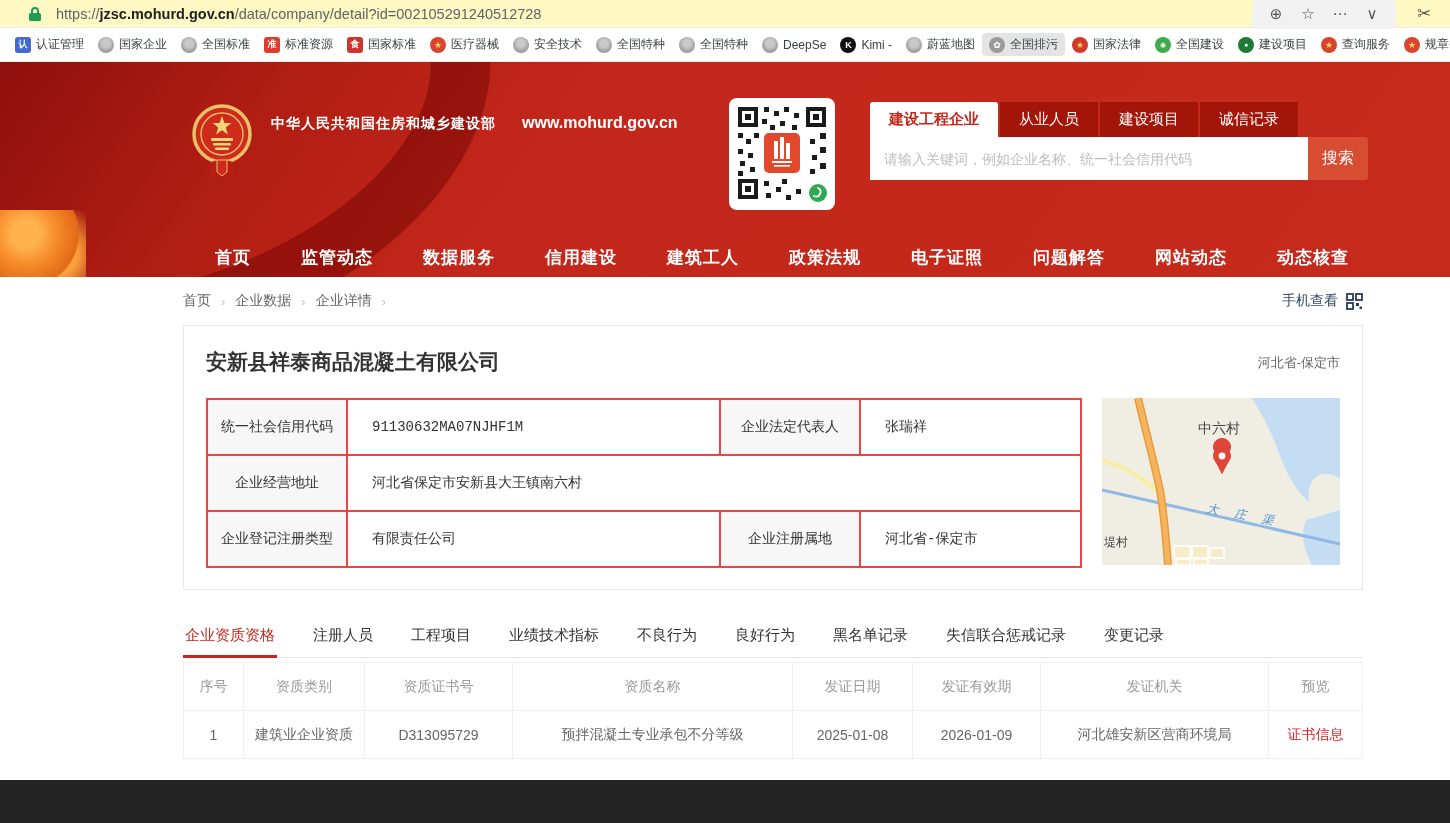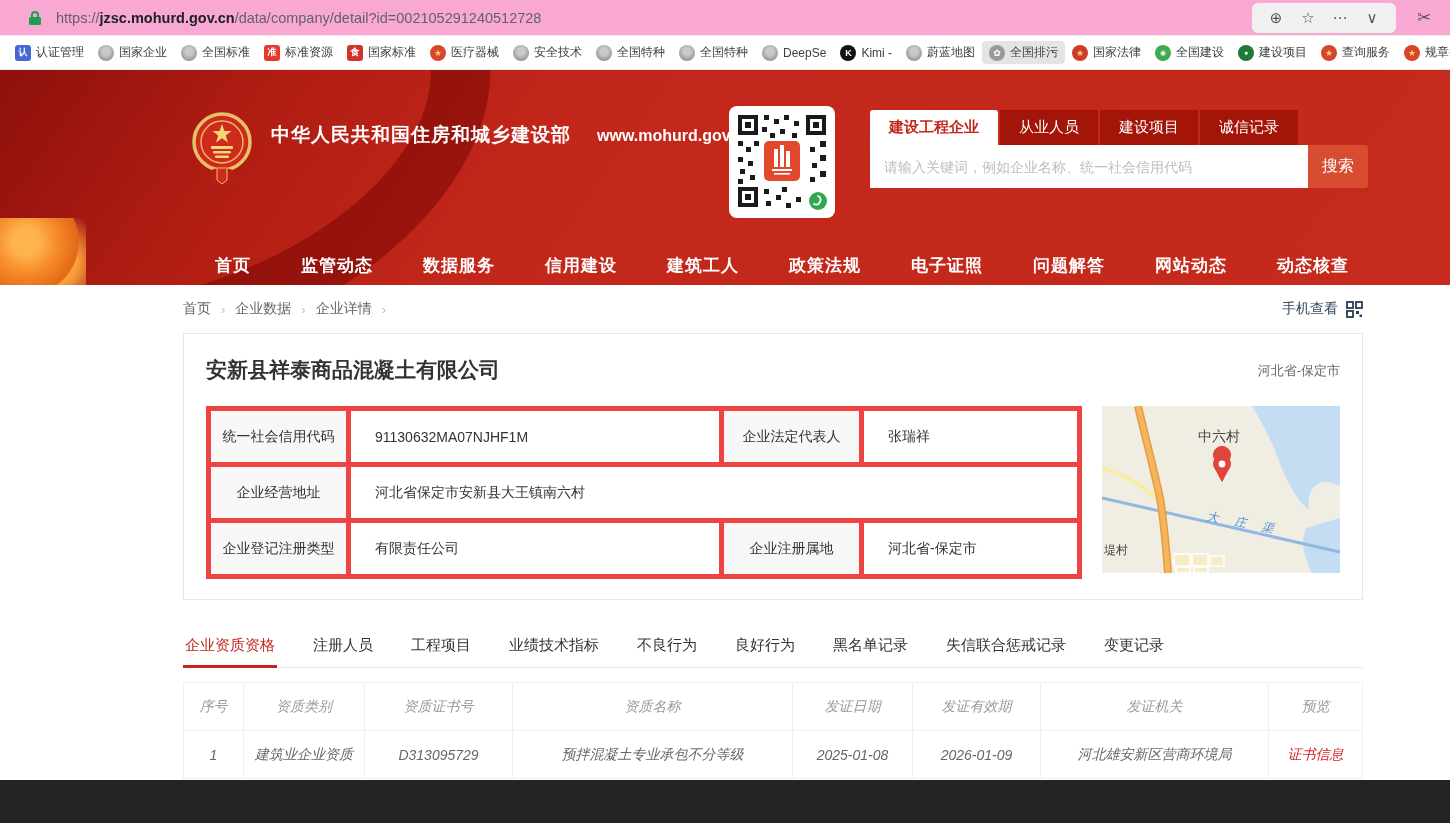--- a/index.html
+++ b/index.html
@@ -1,20 +1,20 @@
 <!DOCTYPE html>
 <html><head>
 <meta charset="utf-8">
 <style>
   * { margin:0; padding:0; box-sizing:border-box; }
   html,body { width:1450px; height:823px; overflow:hidden; background:#fff;
     font-family:"Liberation Sans","DejaVu Sans",sans-serif; }
 
   
-  .urlbar { height:36px; background:#f9a8d4; border-bottom:1px solid #ececec;
+  .urlbar { height:28px; background:#fef9c3; border-bottom:1px solid #ececec;
     display:flex; align-items:center; padding:6px 10px; }
   .padlock { width:14px; height:16px; margin:0 14px 0 18px; flex:0 0 auto; }
   .url-text { font-size:14.5px; color:#5f6368; white-space:nowrap; }
   .url-text b { color:#202124; font-weight:700; }
   .urlbar-spacer { flex:1; }
   .urlbar-actions { display:flex; align-items:center; gap:4px; background:#f1f1f2;
     border-radius:6px; padding:2px 10px; margin-right:14px; }
   .urlbar-actions .abtn, .scissors-btn { width:28px; height:26px; display:flex;
     align-items:center; justify-content:center; color:#555; font-size:15px; cursor:pointer; }
   .scissors-btn { margin-right:2px; font-size:17px; }
@@ -42,21 +42,21 @@
     background:radial-gradient(circle at 30% 35%, #f8b459 0 18%, #ef8f35 40%, #d96b20 70%, rgba(217,107,32,0) 72%),
                radial-gradient(circle at 65% 65%, #f3a045 0 30%, rgba(243,160,69,0) 72%),
                radial-gradient(circle at 25% 75%, #ef8f35 0 28%, rgba(239,143,53,0) 70%);
     filter:saturate(1.1); }
   .banner-inner { position:relative; width:1185px; margin-left:183px; height:100%; }
 
   .brand { position:absolute; left:8px; top:38px; display:flex; }
   .emblem { width:62px; height:96px; margin-right:18px; }
   .brand-text { padding-top:14px; }
   .ministry-line { display:flex; align-items:baseline; gap:26px; }
-  .ministry { color:#fff; font-size:19px; font-weight:700; letter-spacing:1px; }
+  .ministry { color:#fff; font-size:14px; font-weight:700; letter-spacing:1px; }
   .site-url { color:#fff; font-size:16px; font-weight:700; }
   .platform-title { color:#fff; font-size:31px; font-weight:700; letter-spacing:2.5px;
     margin-top:10px; text-shadow:0 1px 2px rgba(0,0,0,.15); }
 
   .qr-box { position:absolute; left:546px; top:36px; width:106px; height:112px;
     background:#fff; border-radius:8px; display:flex; align-items:center; justify-content:center; }
 
   .search-module { position:absolute; right:0; top:40px; width:498px; }
   .search-tabs { display:flex; }
   .search-tab { height:35px; padding:0 19px; display:flex; align-items:center;
@@ -86,38 +86,38 @@
     cursor:pointer; }
 
   .company-card { border:1px solid #e8e8e8; padding:22px 22px 20px 22px; position:relative;
     min-height:265px; }
   .company-head { display:flex; align-items:flex-start; }
   .company-name { font-size:21px; color:#333; font-weight:700; }
   .company-region { margin-left:auto; font-size:13px; color:#666; padding-top:6px; }
 
   .info-wrap { display:flex; margin-top:22px; }
   .info-table { width:880px; border-collapse:collapse; }
-  .info-table td { border:5px solid #ef4444; font-size:14px; color:#333; height:56px; }
+  .info-table td { border:2px solid #ef4444; font-size:14px; color:#333; height:56px;font-family:Liberation Mono, monospace; }
   .info-table td.lbl { background:#f7f7f7; width:140px; text-align:center; }
   .info-table td.val { padding-left:24px; }
   .map-box { width:238px; height:167px; margin-left:20px; position:relative; overflow:hidden;
     flex:0 0 auto; cursor:grab; }
   .map-label-village { position:absolute; left:96px; top:22px; font-size:14px; color:#444; }
   .map-label-village2 { position:absolute; left:2px; top:136px; font-size:12px; color:#444; }
   .map-label-river { position:absolute; left:104px; top:110px; font-size:12px; color:#4f8fd0;
     letter-spacing:16px; transform:rotate(11deg); font-style:italic; }
 
   .detail-tabs { display:flex; gap:34px; margin-top:26px; border-bottom:1px solid #e5e5e5; }
   .dtab { font-size:15px; color:#333; padding:10px 2px 12px 2px; cursor:pointer;
     position:relative; white-space:nowrap; }
   .dtab.active { color:#c3271b; }
   .dtab.active::after { content:""; position:absolute; left:0; right:0; bottom:-1px;
     height:3px; background:#c3271b; }
 
-  .qual-table { width:100%; border-collapse:collapse; margin-top:14px;font-style:italic; }
+  .qual-table { width:100%; border-collapse:collapse; margin-top:4px; }
   .qual-table th, .qual-table td { border:1px solid #f0f0f0; text-align:center;
     height:48px; font-weight:400; }
   .qual-table th { color:#999; font-size:14px; }
   .qual-table td { color:#666; font-size:14px; }
   .cert-link { color:#d9232a; cursor:pointer; }
 
   .footer { position:absolute; left:0; bottom:0; width:1450px; height:43px; background:#232323; }
 </style>
 </head>
 <body>

